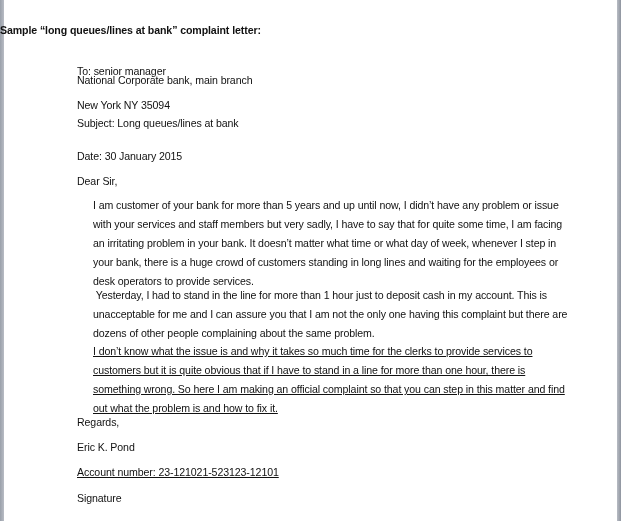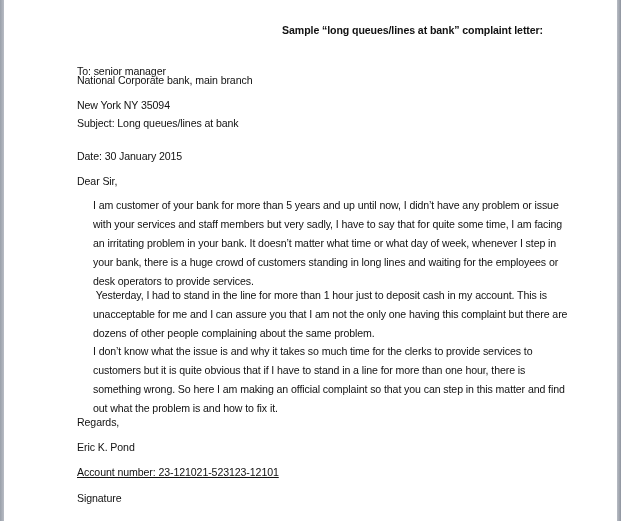--- a/index.html
+++ b/index.html
@@ -37,24 +37,23 @@
       font-family: "Liberation Sans", sans-serif;
       font-size: 10.6px;
       color: #111111;
       letter-spacing: -0.1px;
     }
     .title {
       position: absolute;
       left: -77px;
       width: 503px;
       top: 24px;
-      text-align: right;
+      text-align: left;
       font-weight: bold;
       font-size: 10.6px;
-      margin-left: 40px;
     }
     .line {
       position: absolute;
       left: 0;
       white-space: nowrap;
       line-height: 13px;
     }
     .para {
       position: absolute;
       left: 16px;
@@ -88,21 +87,21 @@
       <span>your bank, there is a huge crowd of customers standing in long lines and waiting for the employees or</span>
       <span>desk operators to provide services.</span>
     </div>
 
     <div class="para" style="top:286px;">
       <span style="white-space:pre;"> Yesterday, I had to stand in the line for more than 1 hour just to deposit cash in my account. This is</span>
       <span>unacceptable for me and I can assure you that I am not the only one having this complaint but there are</span>
       <span>dozens of other people complaining about the same problem.</span>
     </div>
 
-    <div class="para" style="top:342px;">
+    <div class="para" style="top:342px;text-decoration:underline;">
       <span>I don’t know what the issue is and why it takes so much time for the clerks to provide services to</span>
       <span>customers but it is quite obvious that if I have to stand in a line for more than one hour, there is</span>
       <span>something wrong. So here I am making an official complaint so that you can step in this matter and find</span>
       <span>out what the problem is and how to fix it.</span>
     </div>
 
     <div class="line" style="top:416px;text-align:center;">Regards,</div>
     <div class="line" style="top:441px;">Eric K. Pond</div>
     <div class="line" style="top:466px;text-decoration:underline;">Account number: 23-121021-523123-12101</div>
     <div class="line" style="top:492px;">Signature</div>

